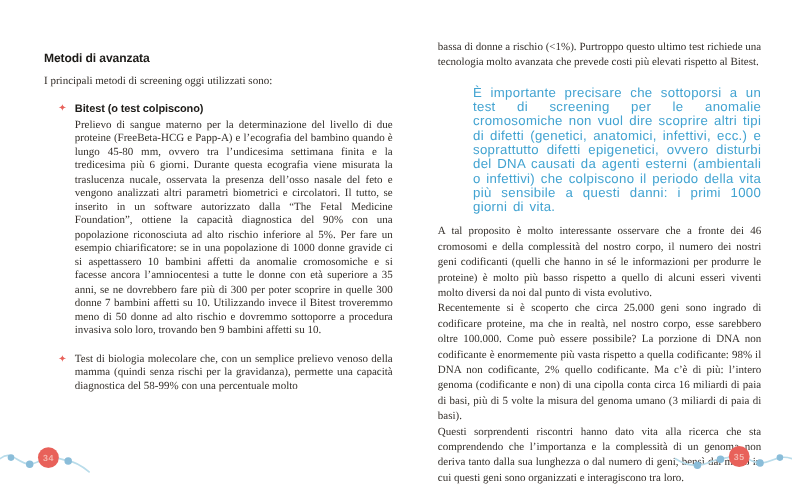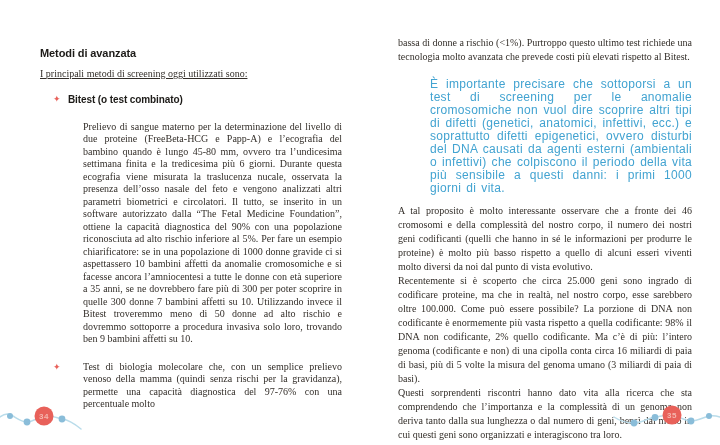--- a/index.html
+++ b/index.html
@@ -13,37 +13,37 @@
   .page-left{left:40px;top:46px;width:317px;}
   .page-right{left:398px;top:36px;width:294px;}
 
   h1.head{
     margin:0 0 8px 0;
     font-family:"Liberation Sans", sans-serif;
     font-weight:bold;font-size:11px;line-height:14px;
     letter-spacing:-0.1px;color:#1d1b18;
   }
   .serif{font-size:10px;line-height:12.5px;color:#332e29;}
-  .intro{margin:0 0 12px 0;text-decoration:underline;}
+  .intro{margin:0 0 12px 0;}
   .just{text-align:justify;text-align-last:left;}
 
   .list-item{position:relative;margin:0 0 13px 0;padding-left:28px;}
   .bullet{
     position:absolute;left:13px;top:1px;
     color:#e8615a;font-size:9px;line-height:10px;
     font-family:"DejaVu Sans", sans-serif;
   }
   .item-title{
     margin:0 0 2px 0;
     font-family:"Liberation Sans", sans-serif;
     font-weight:bold;font-size:10px;line-height:13px;
     letter-spacing:-0.1px;color:#1d1b18;
     text-align:justify;text-align-last:left;
   }
-  .item-body{margin:15px;}
+  .item-body{margin:0;}
 
   .page-right .serif{font-size:10px;line-height:14px;}
   .cont{margin:0 0 0 24px;}
   .highlight{
     margin:14px 0 9px 32px;
     font-family:"Liberation Sans", sans-serif;
     font-size:12px;line-height:13px;
     letter-spacing:0.3px;word-spacing:1.5px;
     color:#42a3d1;
     text-align:justify;text-align-last:left;
@@ -66,27 +66,27 @@
 <body>
 
 <div>
 
   <section class="page page-left">
     <h1 class="head">Metodi di avanzata</h1>
     <p class="serif intro">I principali metodi di screening oggi utilizzati sono:</p>
 
     <div class="list-item">
       <span class="bullet">✦</span>
-      <h2 class="item-title">Bitest (o test combinato)</h2>
+      <h2 class="item-title">Bitest (o test colpiscono)</h2>
       <p class="serif just item-body">Prelievo di sangue materno per la determinazione del livello di due proteine (FreeBeta-HCG e Papp-A) e l’ecografia del bambino quando è lungo 45-80 mm, ovvero tra l’undicesima settimana finita e la tredicesima più 6 giorni. Durante questa ecografia viene misurata la traslucenza nucale, osservata la presenza dell’osso nasale del feto e vengono analizzati altri parametri biometrici e circolatori. Il tutto, se inserito in un software autorizzato dalla “The Fetal Medicine Foundation”, ottiene la capacità diagnostica del 90% con una popolazione riconosciuta ad alto rischio inferiore al 5%. Per fare un esempio chiarificatore: se in una popolazione di 1000 donne gravide ci si aspettassero 10 bambini affetti da anomalie cromosomiche e si facesse ancora l’amniocentesi a tutte le donne con età superiore a 35 anni, se ne dovrebbero fare più di 300 per poter scoprire in quelle 300 donne 7 bambini affetti su 10. Utilizzando invece il Bitest troveremmo meno di 50 donne ad alto rischio e dovremmo sottoporre a procedura invasiva solo loro, trovando ben 9 bambini affetti su 10.</p>
     </div>
 
     <div class="list-item">
       <span class="bullet">✦</span>
-      <p class="serif just item-body">Test di biologia molecolare che, con un semplice prelievo venoso della mamma (quindi senza rischi per la gravidanza), permette una capacità diagnostica del 97-76% con una percentuale molto</p>
+      <p class="serif just item-body">Test di biologia molecolare che, con un semplice prelievo venoso della mamma (quindi senza rischi per la gravidanza), permette una capacità diagnostica del 58-99% con una percentuale molto</p>
     </div>
   </section>
 
   <section class="page page-right">
     <p class="serif just cont para">bassa di donne a rischio (&lt;1%). Purtroppo questo ultimo test richiede una tecnologia molto avanzata che prevede costi più elevati rispetto al Bitest.</p>
     <p class="highlight">È importante precisare che sottoporsi a un test di screening per le anomalie cromosomiche non vuol dire scoprire altri tipi di difetti (genetici, anatomici, infettivi, ecc.) e soprattutto difetti epigenetici, ovvero disturbi del DNA causati da agenti esterni (ambientali o infettivi) che colpiscono il periodo della vita più sensibile a questi danni: i primi 1000 giorni di vita.</p>
     <p class="serif just para">A tal proposito è molto interessante osservare che a fronte dei 46 cromosomi e della complessità del nostro corpo, il numero dei nostri geni codificanti (quelli che hanno in sé le informazioni per produrre le proteine) è molto più basso rispetto a quello di alcuni esseri viventi molto diversi da noi dal punto di vista evolutivo.</p>
     <p class="serif just para">Recentemente si è scoperto che circa 25.000 geni sono ingrado di codificare proteine, ma che in realtà, nel nostro corpo, esse sarebbero oltre 100.000. Come può essere possibile? La porzione di DNA non codificante è enormemente più vasta rispetto a quella codificante: 98% il DNA non codificante, 2% quello codificante. Ma c’è di più: l’intero genoma (codificante e non) di una cipolla conta circa 16 miliardi di paia di basi, più di 5 volte la misura del genoma umano (3 miliardi di paia di basi).</p>
     <p class="serif just para">Questi sorprendenti riscontri hanno dato vita alla ricerca che sta comprendendo che l’importanza e la complessità di un genoma non deriva tanto dalla sua lunghezza o dal numero di geni, bensì dal modo in cui questi geni sono organizzati e interagiscono tra loro.</p>
   </section>

